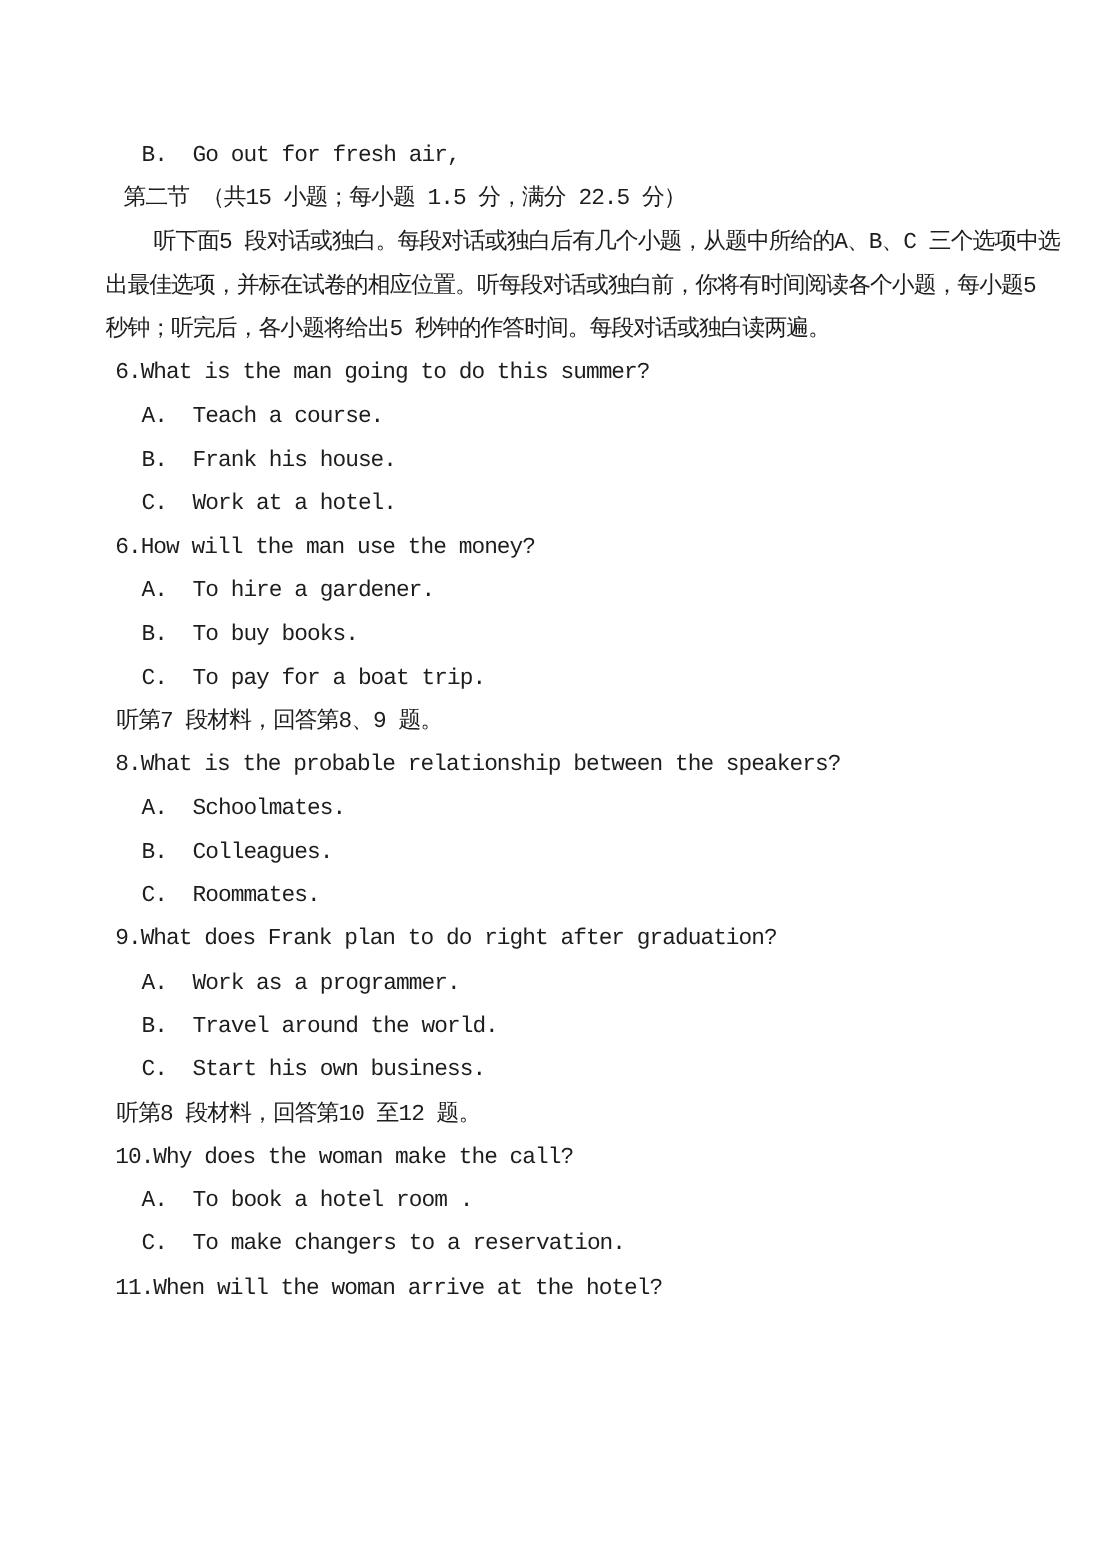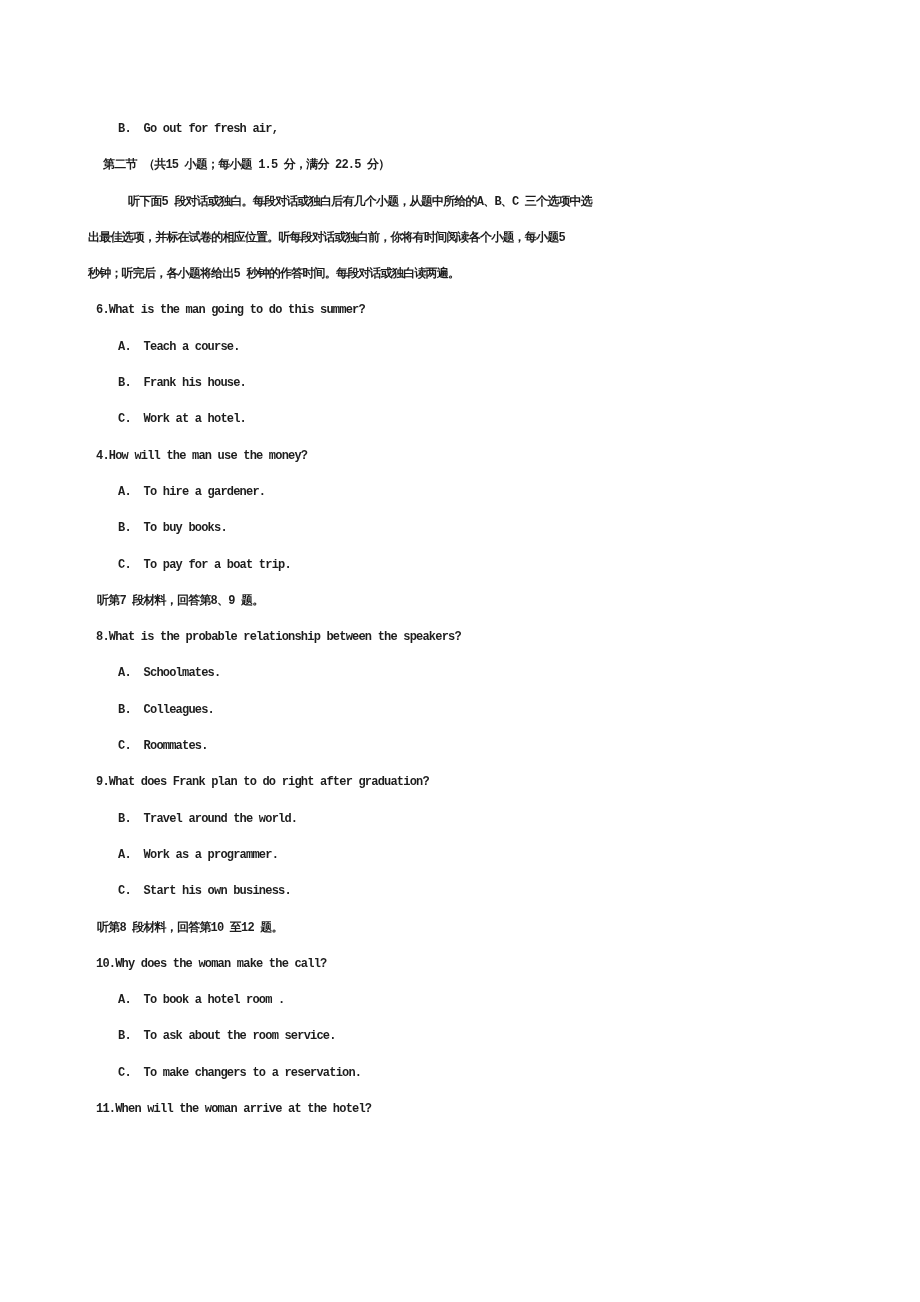--- a/index.html
+++ b/index.html
@@ -18,23 +18,23 @@
   #doc {
     position: absolute;
     top: 111px;
     left: 88px;
     width: 760px;
   }
   .line {
     white-space: pre;
     height: 36.3px;
     line-height: 36.3px;
-    font-size: 12px;
+    font-size: 19px;
     letter-spacing: -0.8px;
-    font-weight: 700;
+    font-weight: 400;
   }
   
   .line.para       { padding-left: 0px;  }
   .line.para_first { padding-left: 40px; }
   .line.section    { padding-left: 15px; }
   .line.listen     { padding-left: 9px;  }
   .line.question   { padding-left: 8px;  }
   .line.option     { padding-left: 30px; }
 </style>
 </head>
@@ -43,32 +43,31 @@
 <div id="doc">
     <div class="line option">B.  Go out for fresh air,</div>
     <div class="line section">第二节 （共15 小题；每小题 1.5 分，满分 22.5 分）</div>
     <div class="line para_first">听下面5 段对话或独白。每段对话或独白后有几个小题，从题中所给的A、B、C 三个选项中选</div>
     <div class="line para">出最佳选项，并标在试卷的相应位置。听每段对话或独白前，你将有时间阅读各个小题，每小题5</div>
     <div class="line para">秒钟；听完后，各小题将给出5 秒钟的作答时间。每段对话或独白读两遍。</div>
     <div class="line question">6.What is the man going to do this summer?</div>
     <div class="line option">A.  Teach a course.</div>
     <div class="line option">B.  Frank his house.</div>
     <div class="line option">C.  Work at a hotel.</div>
-    <div class="line question">4.How will the man use the money?</div>
+    <div class="line question">6.How will the man use the money?</div>
     <div class="line option">A.  To hire a gardener.</div>
     <div class="line option">B.  To buy books.</div>
     <div class="line option">C.  To pay for a boat trip.</div>
     <div class="line listen">听第7 段材料，回答第8、9 题。</div>
     <div class="line question">8.What is the probable relationship between the speakers?</div>
     <div class="line option">A.  Schoolmates.</div>
     <div class="line option">B.  Colleagues.</div>
     <div class="line option">C.  Roommates.</div>
     <div class="line question">9.What does Frank plan to do right after graduation?</div>
+    <div class="line option">A.  Work as a programmer.</div>
     <div class="line option">B.  Travel around the world.</div>
-    <div class="line option">A.  Work as a programmer.</div>
     <div class="line option">C.  Start his own business.</div>
     <div class="line listen">听第8 段材料，回答第10 至12 题。</div>
     <div class="line question">10.Why does the woman make the call?</div>
     <div class="line option">A.  To book a hotel room .</div>
-    <div class="line option">B.  To ask about the room service.</div>
     <div class="line option">C.  To make changers to a reservation.</div>
     <div class="line question">11.When will the woman arrive at the hotel?</div>
   </div>
 
 </body></html>

